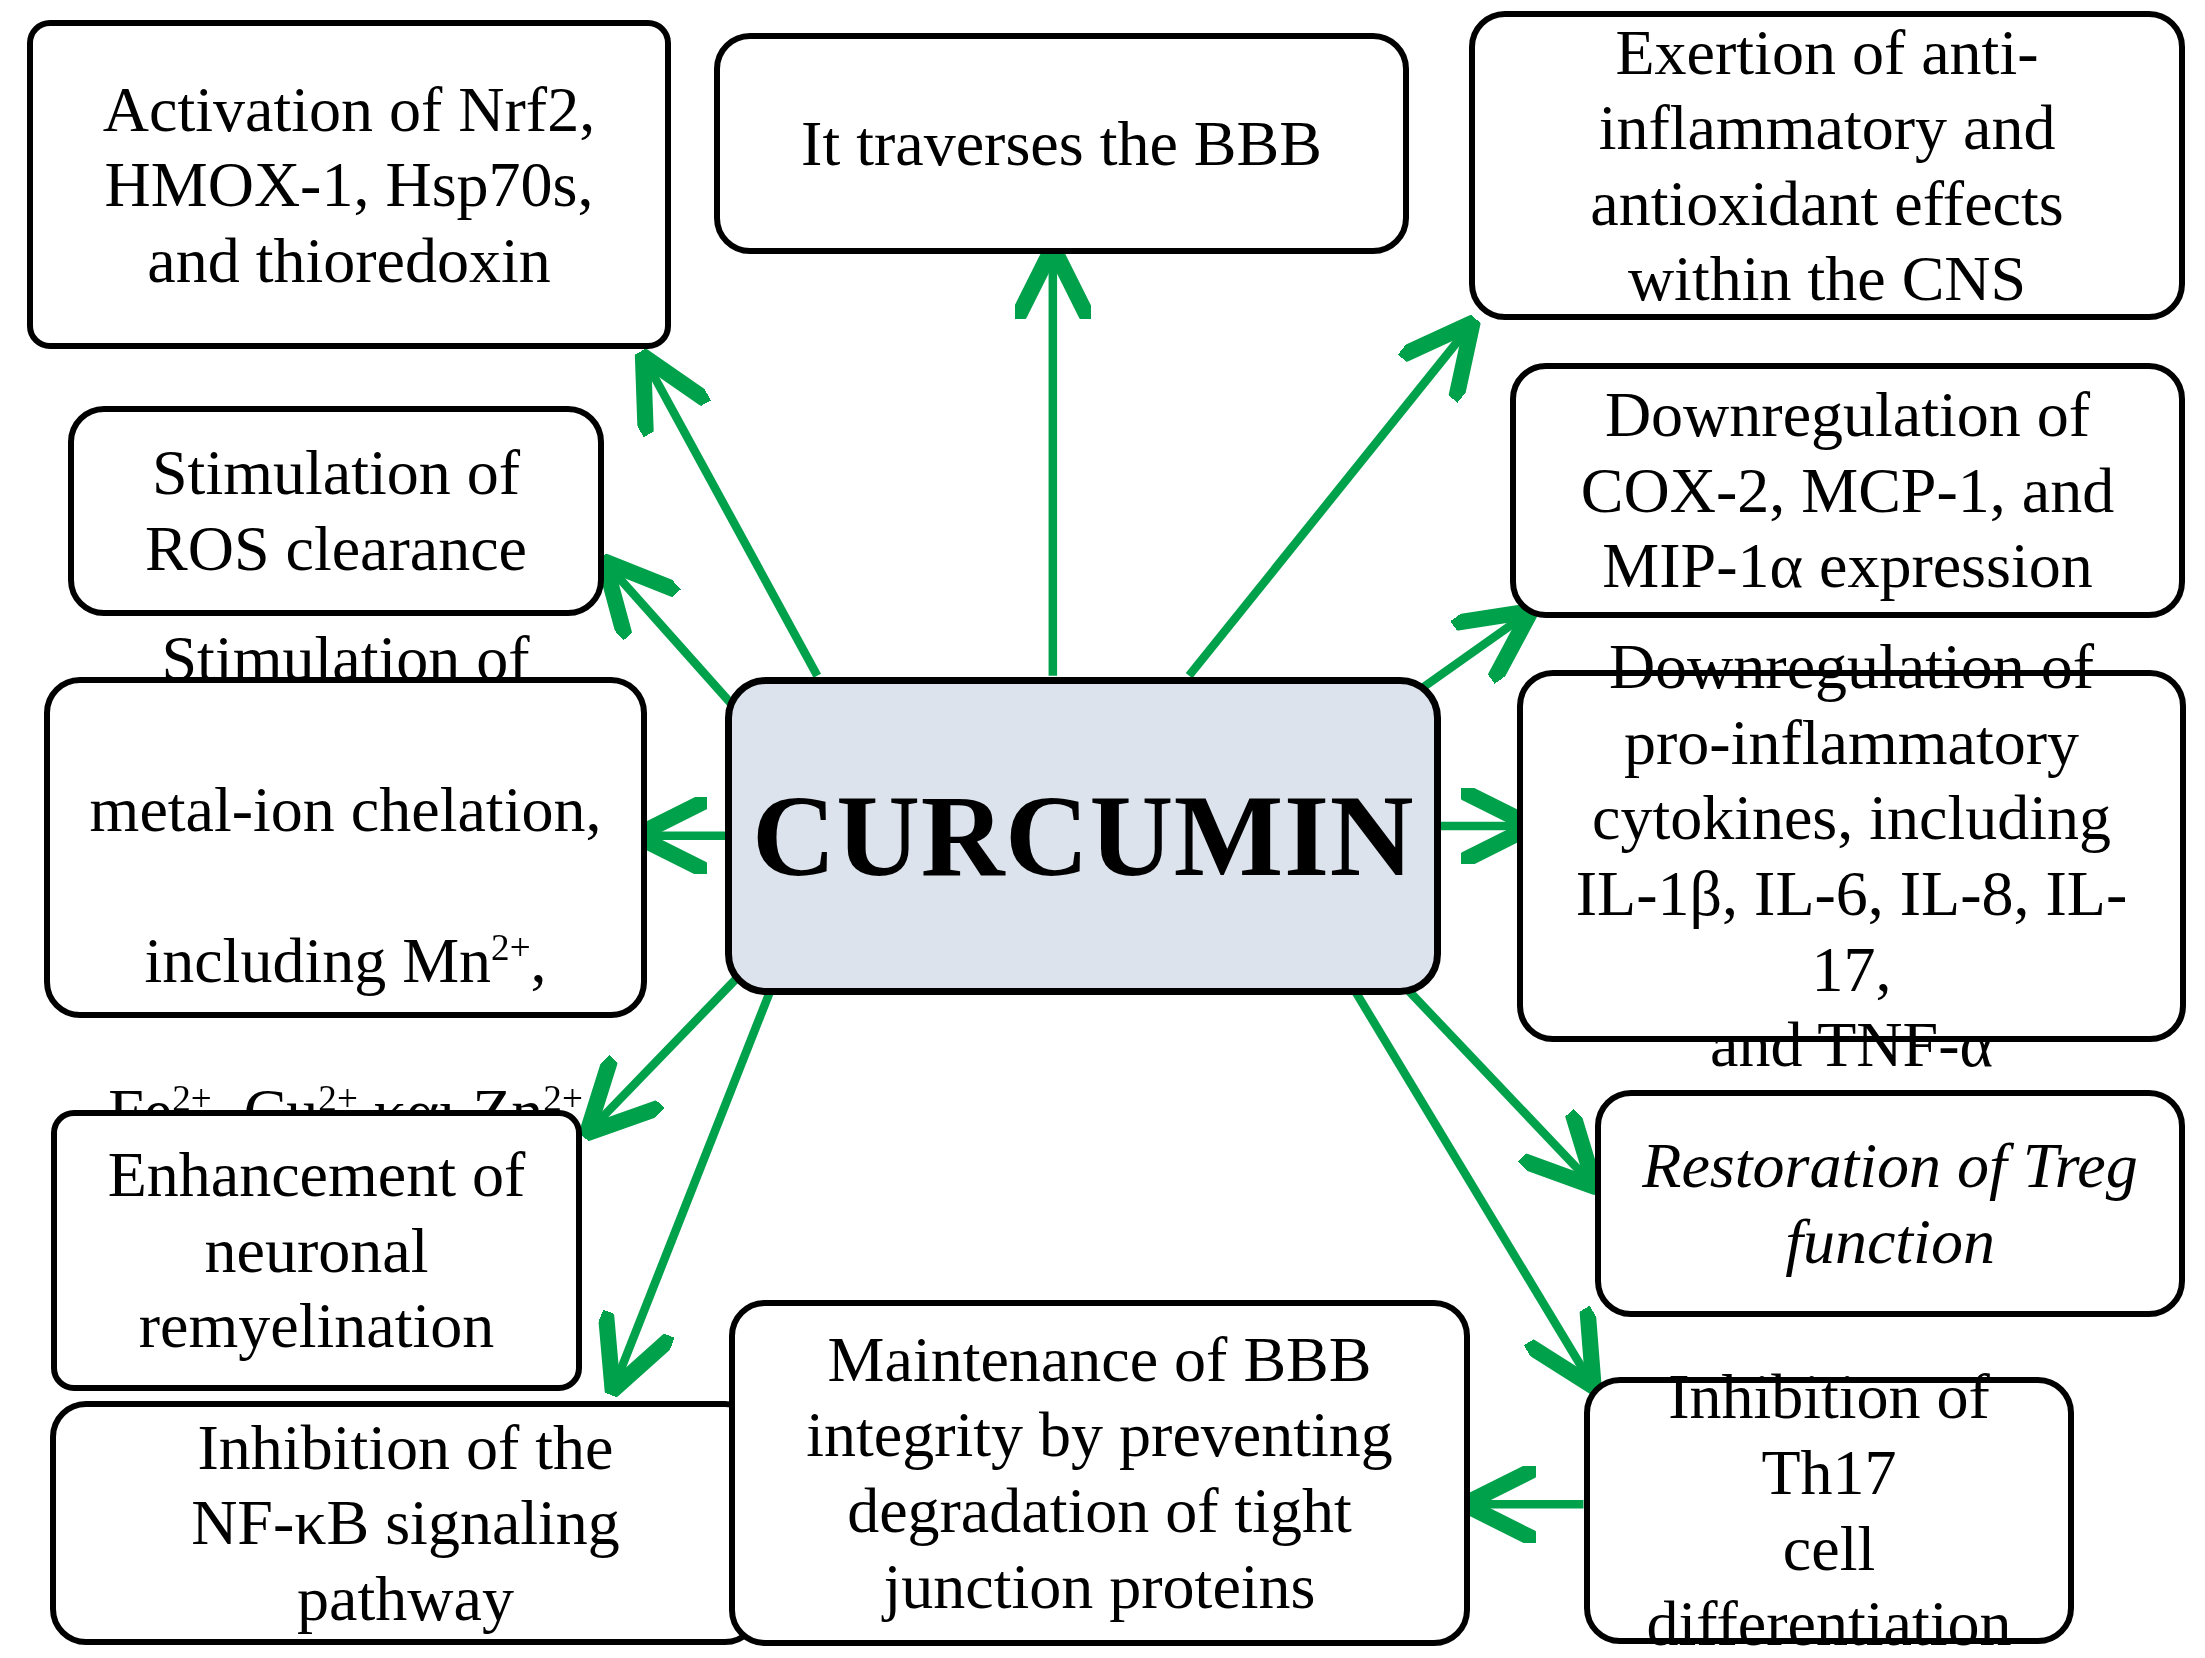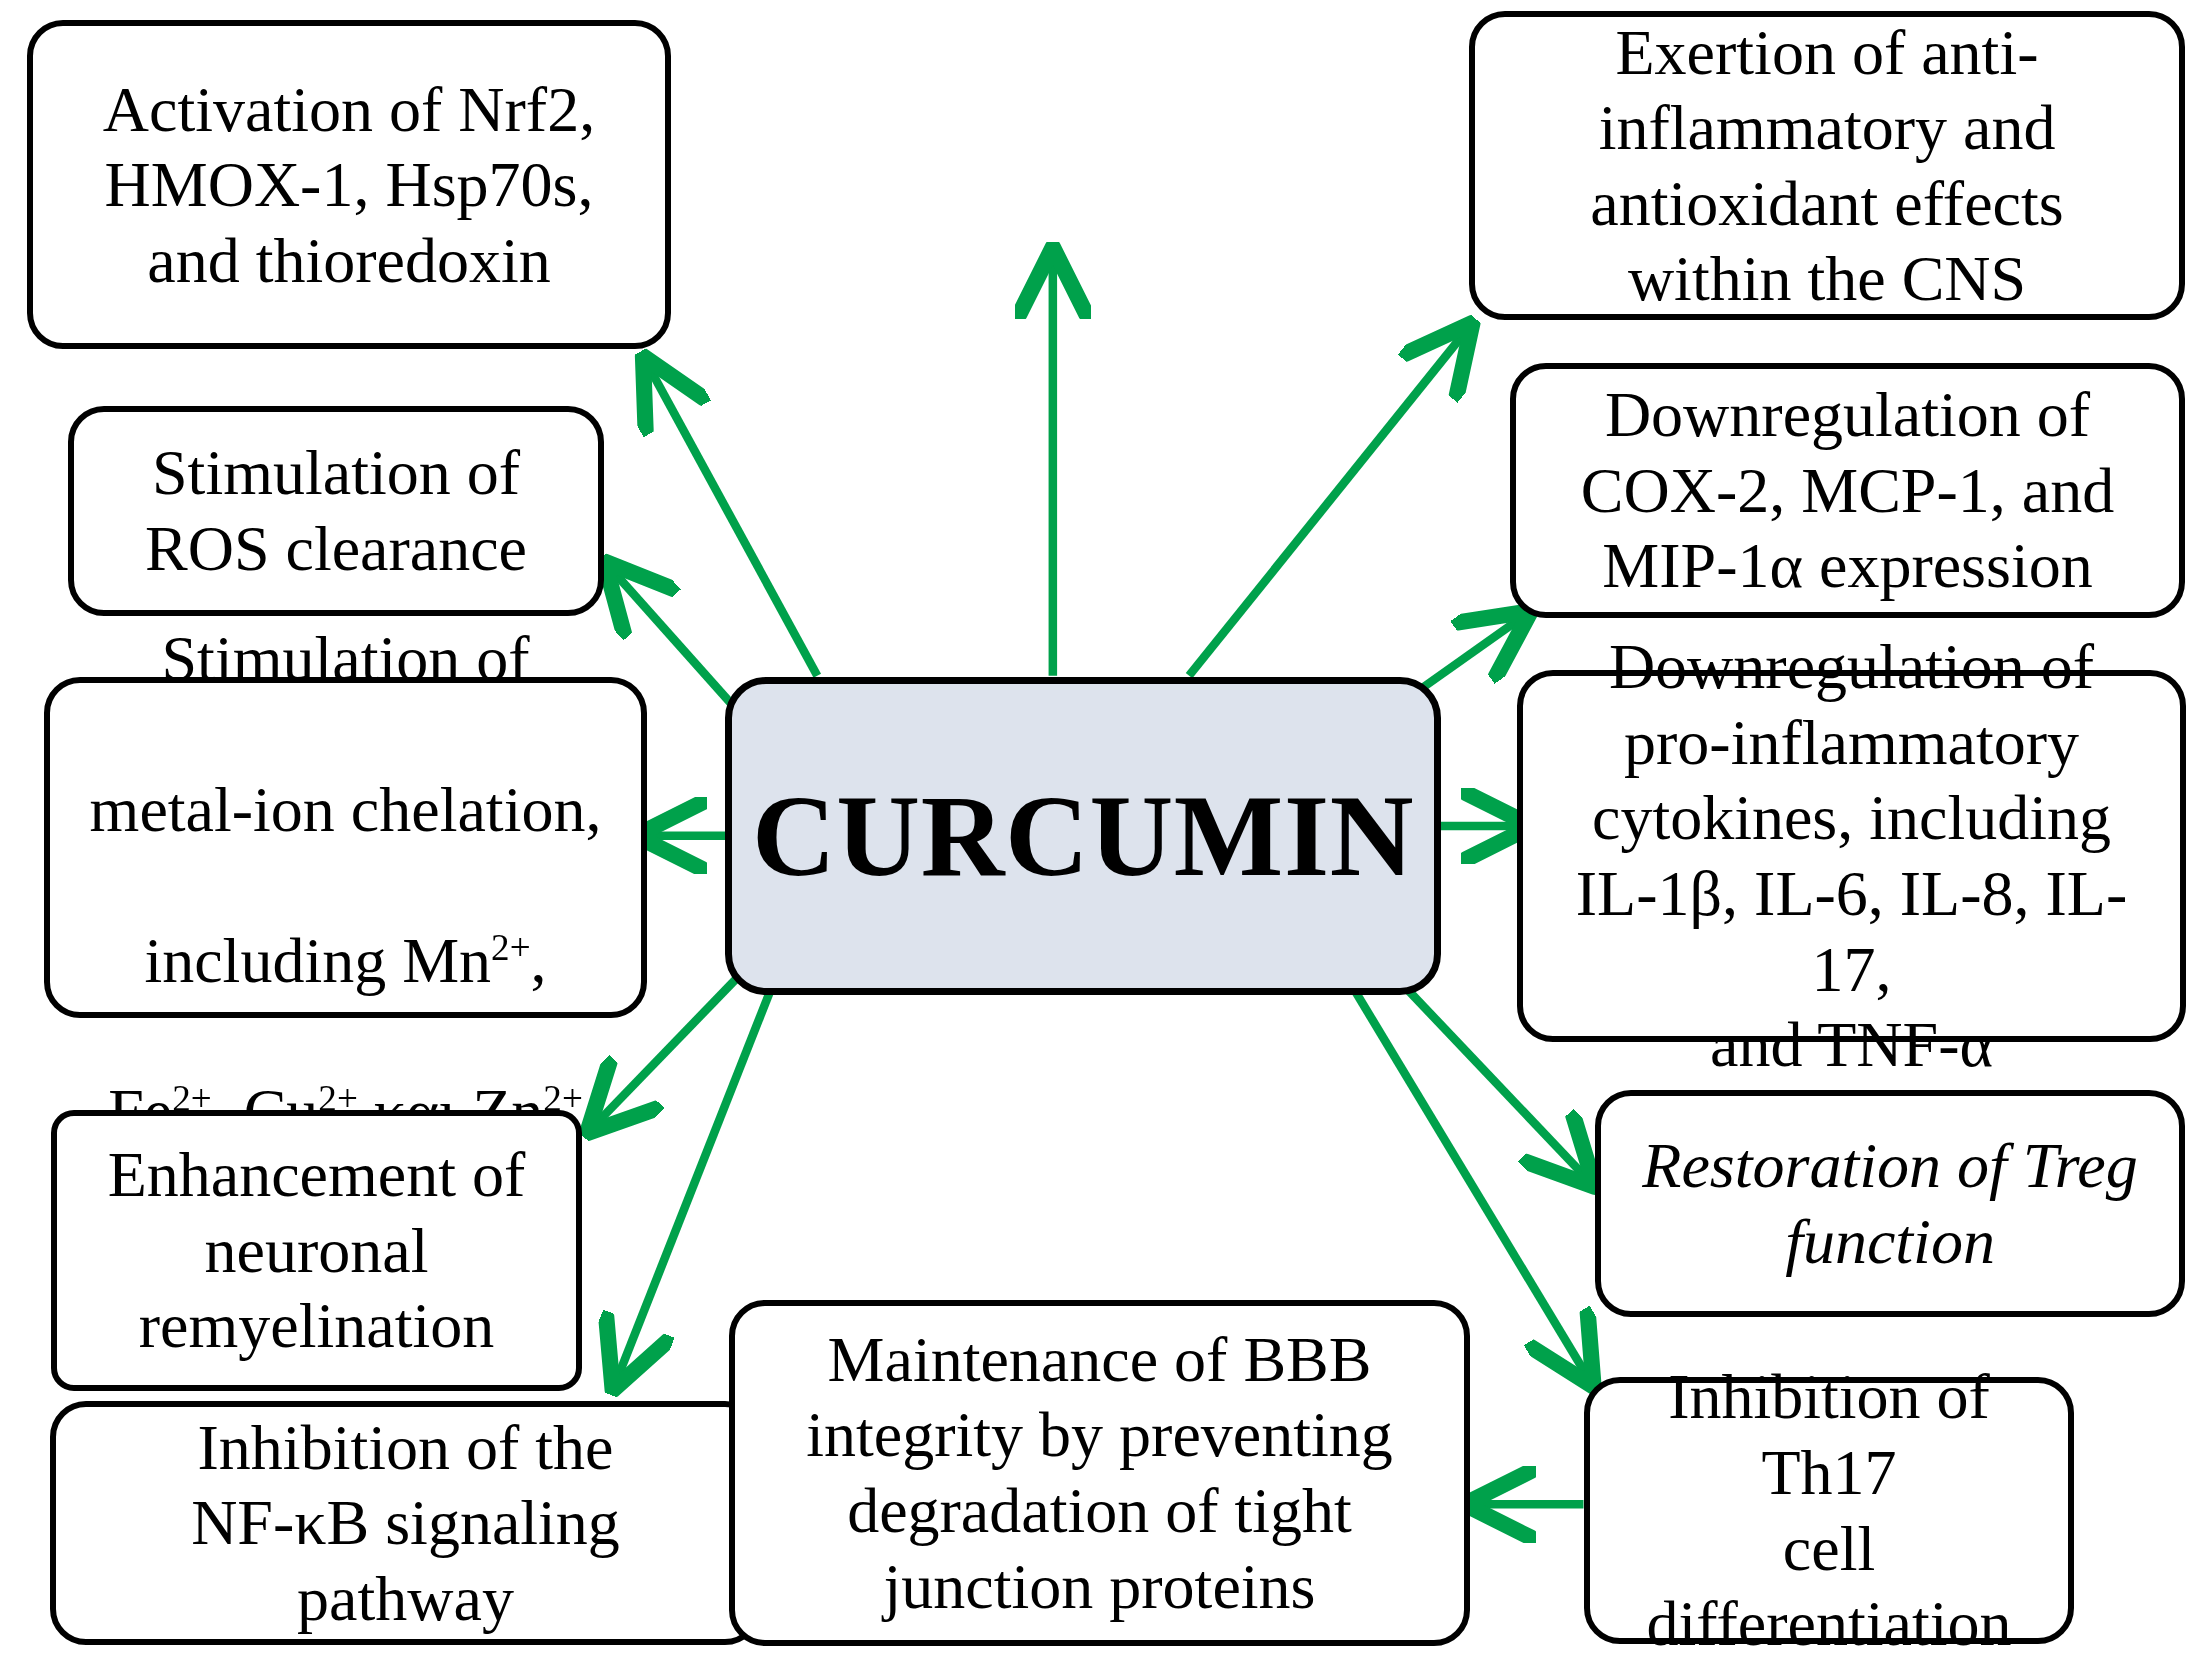--- a/index.html
+++ b/index.html
@@ -92,26 +92,29 @@
       <line x1="1375" y1="1700" x2="1085" y2="2435"></line>
 
       <line x1="2360" y1="1700" x2="2800" y2="2430"></line>
 
       <line x1="1140" y1="2650" x2="1290" y2="2650"></line>
 
       <line x1="2790" y1="2650" x2="2595" y2="2650"></line>
     </g>
   </svg>
 
-  <div class="node fs-mid" style="left:27px; top:20.4px; width:644px; height:329px;">
+  <div class="node fs-mid" style="left:27px; top:20.4px; width:644px; height:329px;border-radius:23px;">
     <span class="txt">Activation of Nrf2,
 HMOX-1, Hsp70s,
 and thioredoxin</span>
   </div>
 
+  <div class="node fs-mid" style="left:714px; top:33px; width:695px; height:221px;">
+    <span class="txt">It traverses the BBB</span>
+  </div>
 
   <div class="node fs-mid" style="left:1469px; top:11.4px; width:716px; height:309px;">
     <span class="txt">Exertion of anti-
 inflammatory and
 antioxidant effects
 within the CNS</span>
   </div>
 
   <div class="node fs-mid" style="left:68px; top:406px; width:536px; height:210px;">
     <span class="txt">Stimulation of

